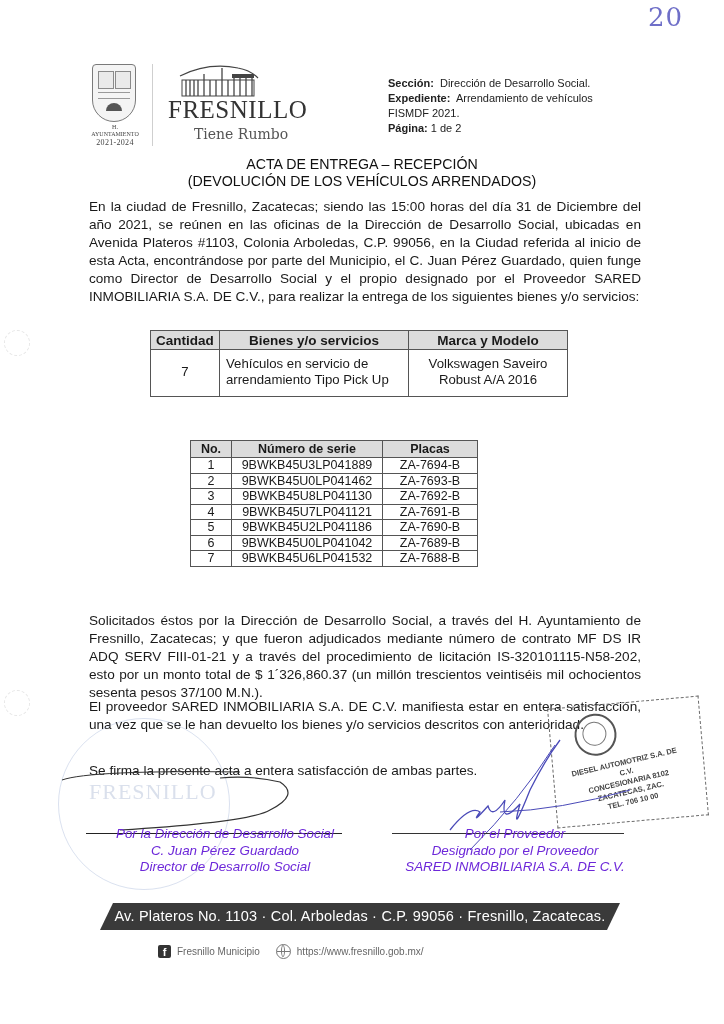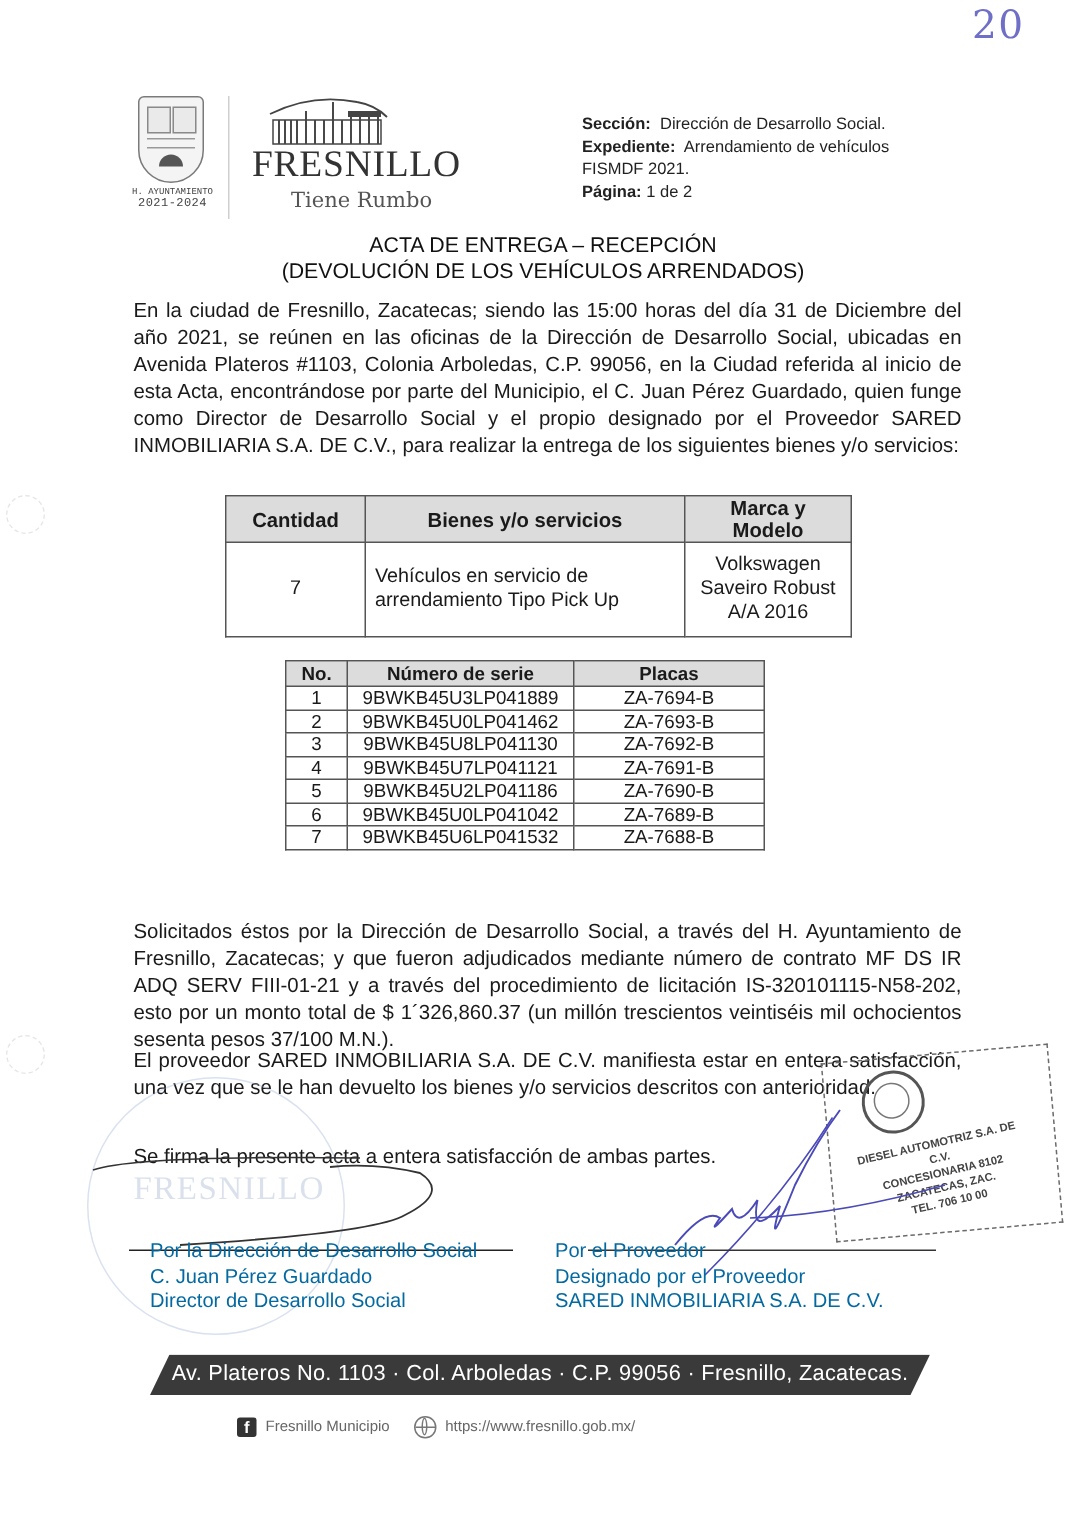--- a/index.html
+++ b/index.html
@@ -14,21 +14,21 @@
 
   
   .header { position: absolute; left: 88px; top: 60px; width: 560px; height: 95px; }
   .shield { position: absolute; left: 4px; top: 4px; width: 42px; height: 56px;
             border: 1.5px solid #7a7a7a; border-radius: 4px 4px 22px 22px; background: #f4f4f4; }
   .shield .q { position: absolute; width: 14px; height: 16px; border: 1px solid #8a8a8a; top: 6px; background:#eaeaea; }
   .shield .q1 { left: 5px; } .shield .q2 { left: 22px; }
   .shield .band { position: absolute; left: 5px; right: 5px; top: 27px; height: 5px; border-top:1px solid #999; border-bottom:1px solid #999; }
   .shield .dome { position: absolute; left: 13px; top: 38px; width: 16px; height: 8px; border-radius: 8px 8px 0 0; background: #555; }
   .ayto { position: absolute; left: 0; top: 64px; width: 54px; text-align: center;
-          font-family: Liberation Mono, monospace; font-size: 6px; color: #444; line-height: 7px; }
+          font-family: Liberation Serif, serif; font-size: 6px; color: #444; line-height: 7px; }
   .ayto .yrs { font-size: 8px; line-height: 9px; letter-spacing: 0.3px; }
   .vdiv { position: absolute; left: 64px; top: 4px; width: 1px; height: 82px; background: #cfcfcf; }
   .skyline { position: absolute; left: 90px; top: 4px; width: 82px; height: 34px; }
   .brand-name { position: absolute; left: 80px; top: 36px; font-family: "Liberation Serif", "DejaVu Serif", serif;
                 font-size: 25px; letter-spacing: 0.5px; color: #333; }
   .brand-tag { position: absolute; left: 106px; top: 66px; font-family: "DejaVu Serif", serif;
                font-size: 14px; color: #555; }
   .meta { position: absolute; left: 300px; top: 16px; font-size: 11px; line-height: 15px; color: #222; }
   .meta b { font-weight: bold; }
 
@@ -40,36 +40,36 @@
   .p1 { top: 198px; text-align: justify; }
   .p2 { top: 612px; text-align: justify; }
   .p3 { top: 698px; text-align: justify; }
   .p4 { top: 762px; }
   .justify-last { text-align-last: left; }
 
   
   table { border-collapse: collapse; position: absolute; }
   .t1 { left: 150px; top: 330px; width: 418px; }
   .t1 th, .t1 td { border: 1px solid #555; }
-  .t1 th { background: #dcdcdc; font-size: 13.5px; font-weight: bold; height: 18px; padding: 0 12px; margin-left: 33px; }
+  .t1 th { background: #dcdcdc; font-size: 13.5px; font-weight: bold; height: 18px; padding: 0 0; margin-left: 33px; }
   .t1 td { font-size: 13.2px; line-height: 16px; padding: 6px 6px 8px; text-align: center; }
   .t1 td.left { text-align: left; }
   .t1 .c1 { width: 68px; } .t1 .c2 { width: 188px; }
 
   
-  .t2 { left: 190px; top: 440px; width: 320px; }
+  .t2 { left: 190px; top: 440px; width: 288px; }
   .t2 th, .t2 td { border: 1px solid #555; }
   .t2 th { background: #dcdcdc; font-size: 12.5px; font-weight: bold; height: 16px; padding: 0; }
   .t2 td { font-size: 12.5px; line-height: 14.5px; padding: 0 4px; text-align: center; }
   .t2 .c1 { width: 40px; } .t2 .c2 { width: 150px; }
 
   
   .sig-line-left { position: absolute; left: 86px; top: 833px; width: 256px; height: 1px; background: #222; }
   .sig-line-right { position: absolute; left: 392px; top: 833px; width: 232px; height: 1px; background: #333; }
-  .sig-block { position: absolute; font-size: 13.4px; line-height: 16.5px; color: #0369a1; }
+  .sig-block { position: absolute; text-align: center; font-size: 13.4px; line-height: 16.5px; color: #6d28d9; font-style: italic; }
   .sig-left { left: 100px; top: 826px; width: 250px; }
   .sig-right { left: 370px; top: 826px; width: 290px; }
 
   .faded-seal { position: absolute; left: 58px; top: 718px; width: 170px; height: 170px; border-radius: 50%;
                 border: 1.5px solid rgba(150,170,210,0.35); }
   .faded-seal span { position: absolute; left: 30px; top: 60px; font-family: "Liberation Serif", serif;
                      font-size: 22px; color: rgba(150,165,200,0.35); letter-spacing: 1px; }
 
   .stamp { position: absolute; left: 552px; top: 702px; width: 150px; height: 118px; border: 1px dashed #6b6b6b;
            transform: rotate(-5deg); }

